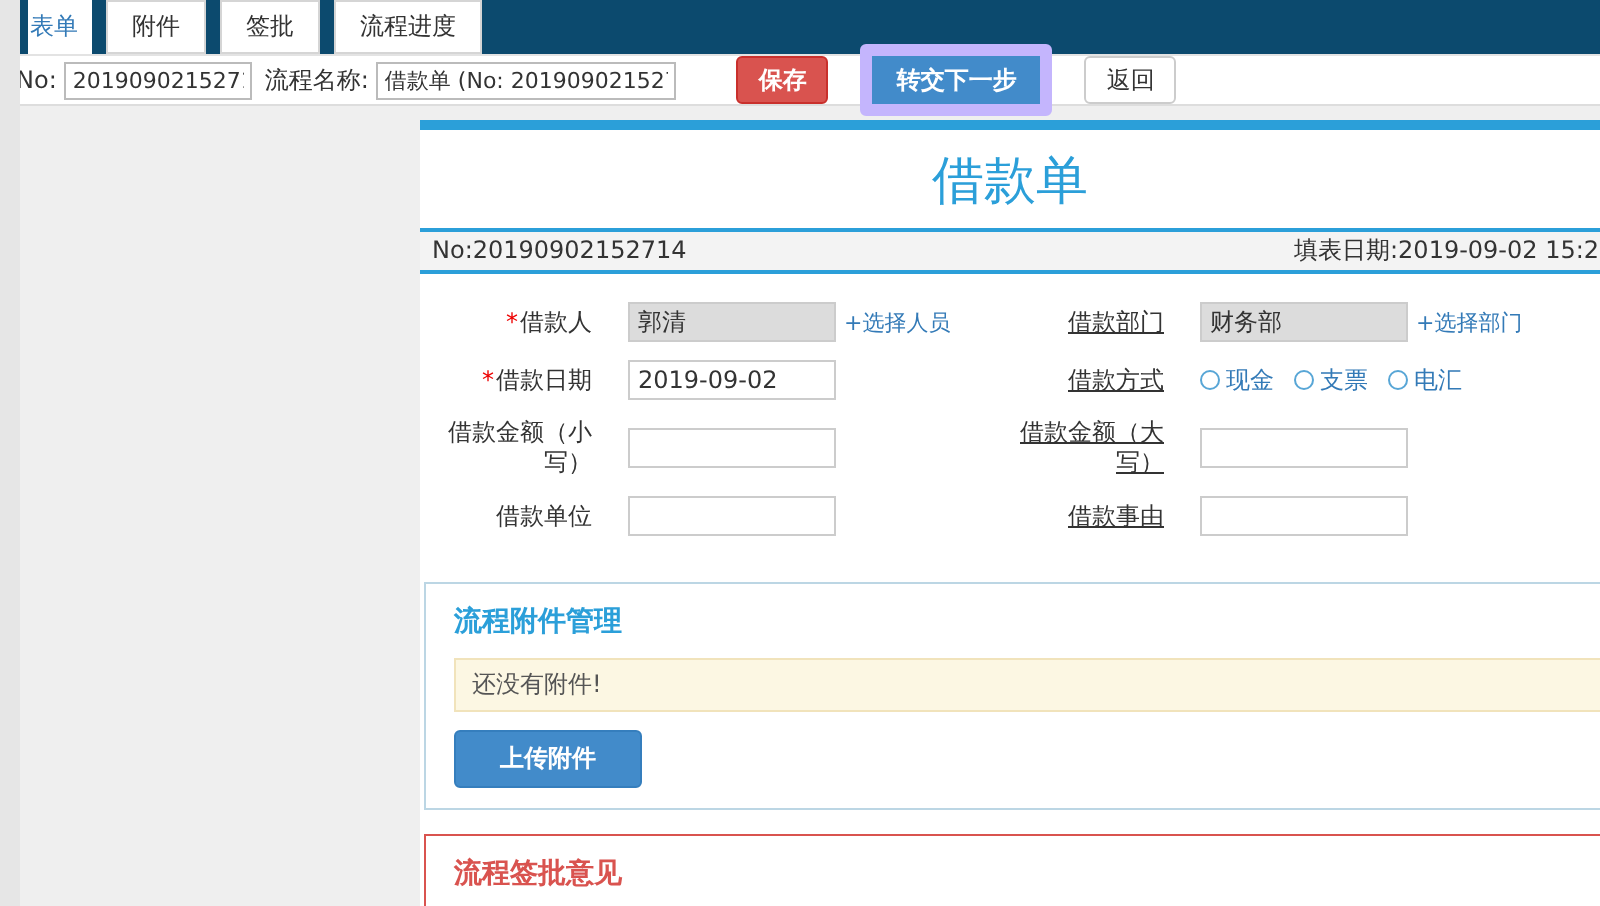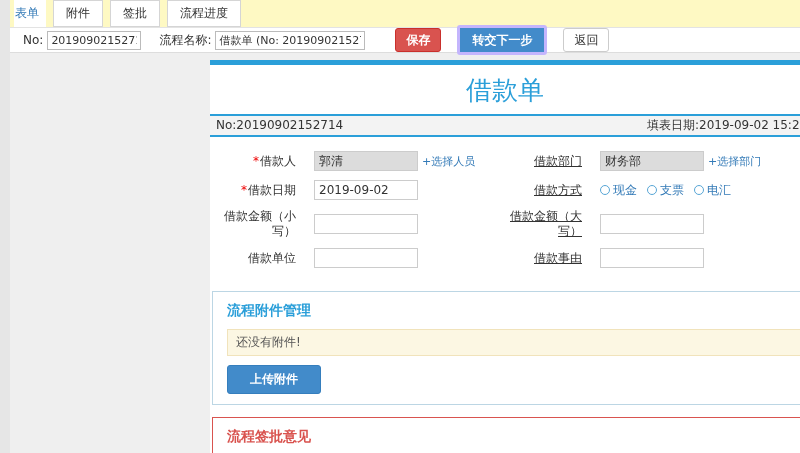--- a/index.html
+++ b/index.html
@@ -1,33 +1,33 @@
 <!DOCTYPE html>
 <html><head>
 <meta charset="utf-8">
 <style>
   html,body{margin:0;padding:0;}
   body{font-family:"DejaVu Sans","Liberation Sans",sans-serif;font-size:12px;color:#333;}
   .viewport{position:relative;width:800px;height:453px;overflow:hidden;background:#efefef;}
 
   
-  .tabbar{position:absolute;top:0;left:0;width:800px;height:28px;background:#fef9c3;border-bottom:1px solid #e3e3e3;display:flex;align-items:center;gap:7px;padding-left:14px;box-sizing:border-box;z-index:2;}
+  .tabbar{position:absolute;top:0;left:0;width:800px;height:28px;background:#0c4a6e;border-bottom:1px solid #e3e3e3;display:flex;align-items:center;gap:7px;padding-left:14px;box-sizing:border-box;z-index:2;}
   .tab{font-size:12px;color:#333;border:1px solid #d5d5d5;padding:4px 12px;background:#fff;cursor:pointer;}
   .tab.active{border-color:transparent;color:#337ab7;padding:4px 6px 4px 0;}
 
   
-  .toolbar{position:absolute;top:28px;left:0;width:800px;height:25px;background:#fff;border-bottom:1px solid #ddd;display:flex;align-items:center;padding-left:23px;box-sizing:border-box;z-index:2;}
+  .toolbar{position:absolute;top:28px;left:0;width:800px;height:25px;background:#fff;border-bottom:1px solid #ddd;display:flex;align-items:center;padding-left:8px;box-sizing:border-box;z-index:2;}
   .lab{font-size:12px;color:#333;margin-right:4px;white-space:nowrap;}
-  .lab2{margin-left:18px;}
+  .lab2{margin-left:6px;}
   .text{height:17px;border:1px solid #bbb;font-size:11px;padding:0 3px;color:#333;font-family:inherit;}
   .no-input{width:86px;}
   .name-input{width:142px;}
   .btn{font-size:12px;line-height:1;padding:5px 10px;border-radius:3px;cursor:pointer;font-family:inherit;}
   .btn-save{margin-left:30px;background:#d9534f;border:1px solid #c9302c;color:#fff;font-weight:bold;}
-  .btn-next{margin-left:16px;background:#428bca;border:3px solid #c4b5fd;color:#fff;font-weight:bold;padding:6px 12px;}
+  .btn-next{margin-left:16px;background:#428bca;border:6px solid #c4b5fd;color:#fff;font-weight:bold;padding:6px 12px;}
   .btn-back{margin-left:16px;background:#fff;border:1px solid #ccc;color:#333;}
 
   .left-rail{position:absolute;left:0;top:0;width:10px;height:453px;background:#e6e6e6;z-index:3;}
 
   
   .panel{position:absolute;left:210px;top:60px;width:645px;height:620px;background:#fff;z-index:1;}
   .panel-topbar{height:5px;background:#2b9fd9;}
   .title{width:590px;text-align:center;font-size:26px;color:#2b9fd9;padding:8px 0 6px;}
   .infobar{position:relative;height:19px;line-height:19px;background:#f3f3f3;border-top:2px solid #2b9fd9;border-bottom:2px solid #2b9fd9;font-size:12px;color:#333;}
   .info-no{margin-left:6px;}

